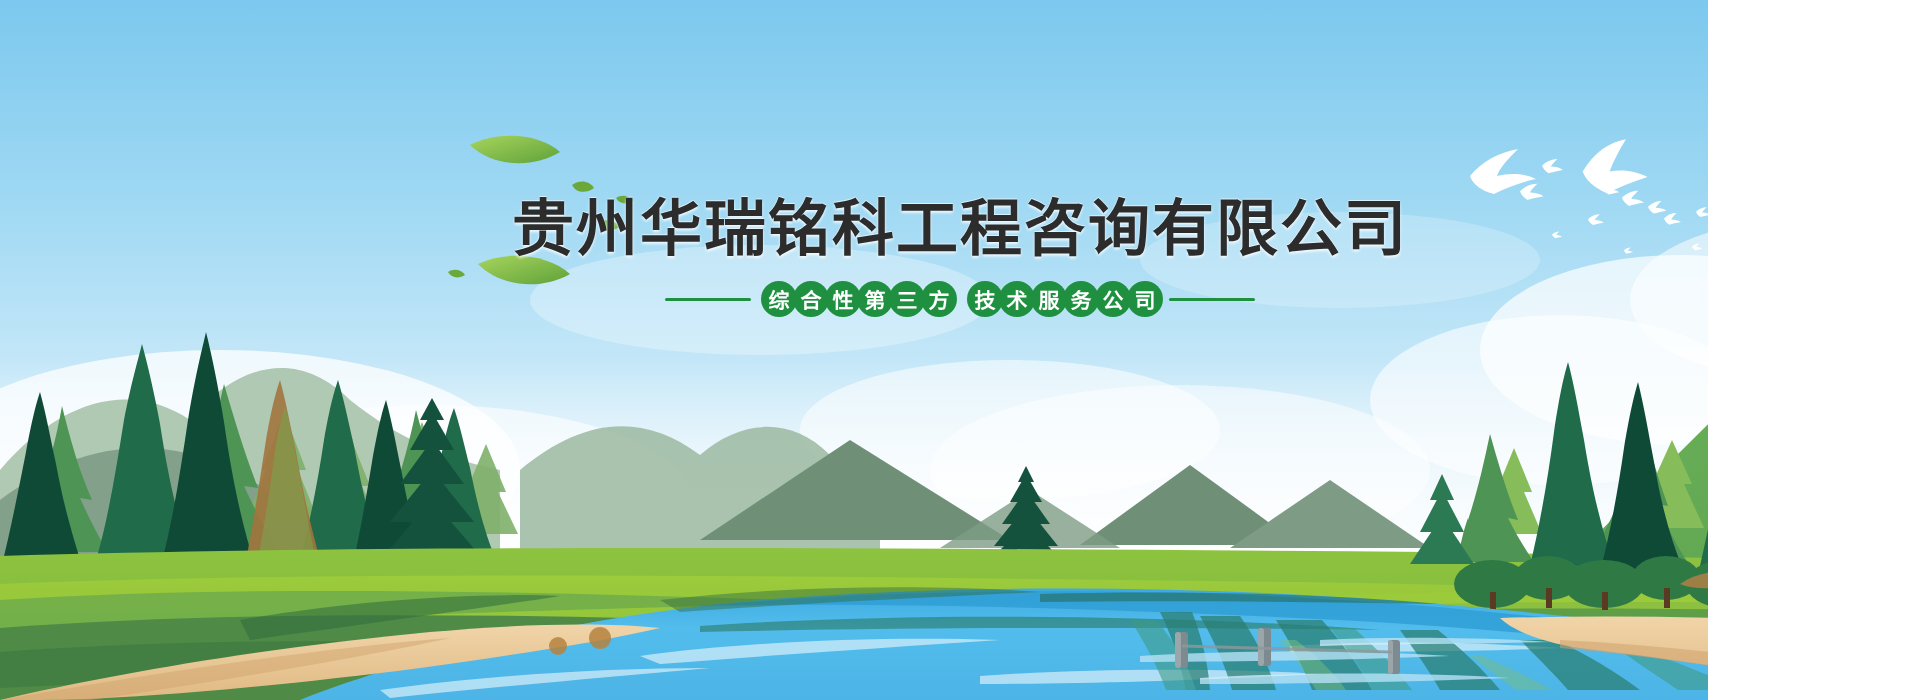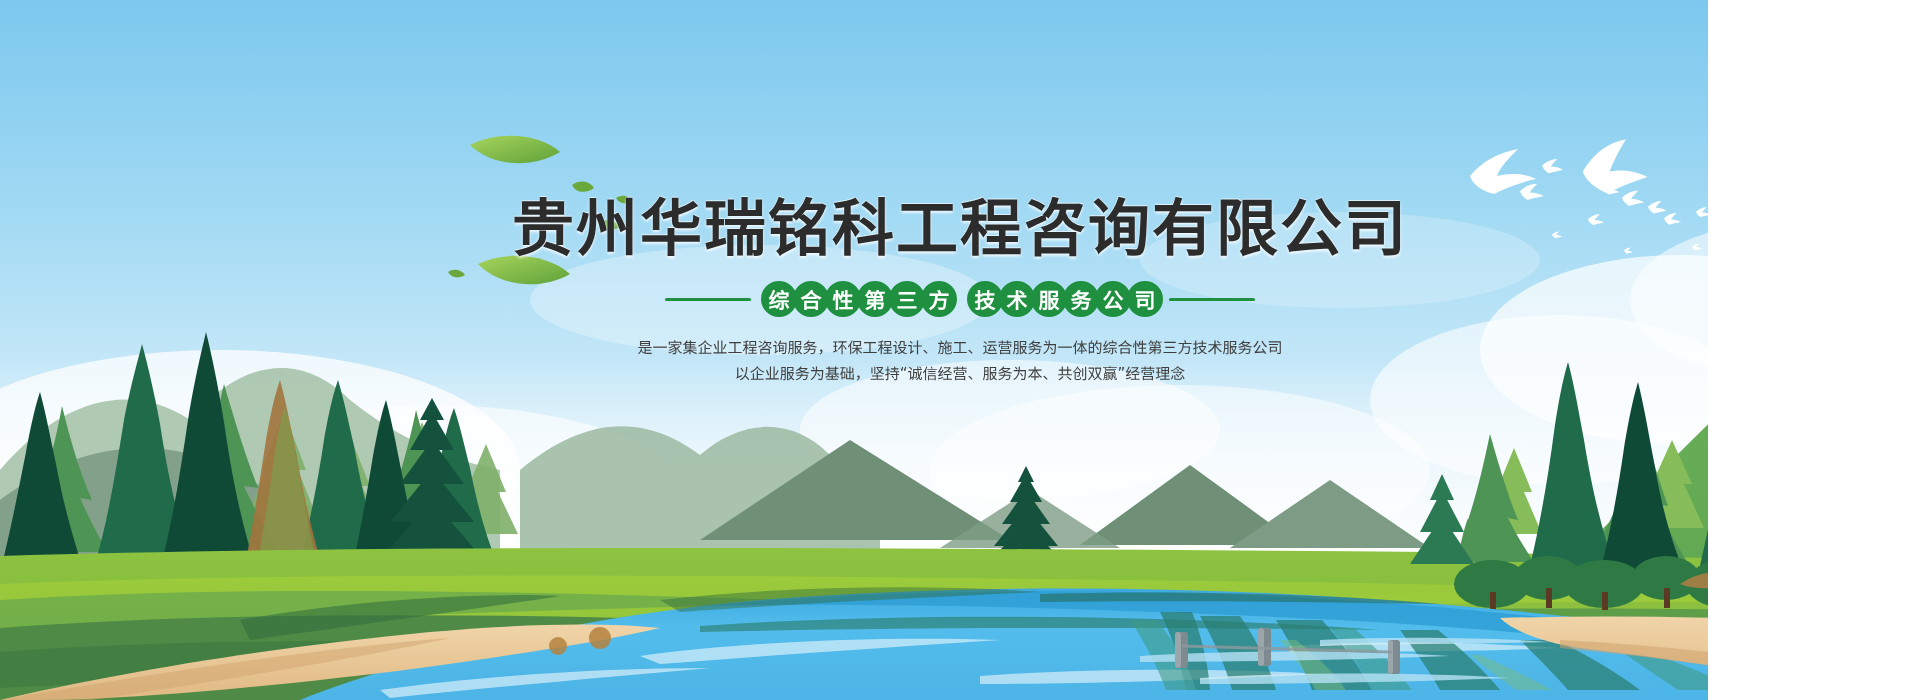--- a/index.html
+++ b/index.html
@@ -473,19 +473,15 @@
         <span class="badge gap">技</span>
         <span class="badge">术</span>
         <span class="badge">服</span>
         <span class="badge">务</span>
         <span class="badge">公</span>
         <span class="badge">司</span>
       </span>
       <span class="rule"></span>
     </div>
 
-    <div class="desc">
-      <div>是一家集企业工程咨询服务，环保工程设计、施工、运营服务为一体的综合性第三方技术服务公司</div>
-      <div>以企业服务为基础，坚持“诚信经营、服务为本、共创双赢”经营理念</div>
-    </div>
   </div>
 
 </div>
 
 </body></html>

